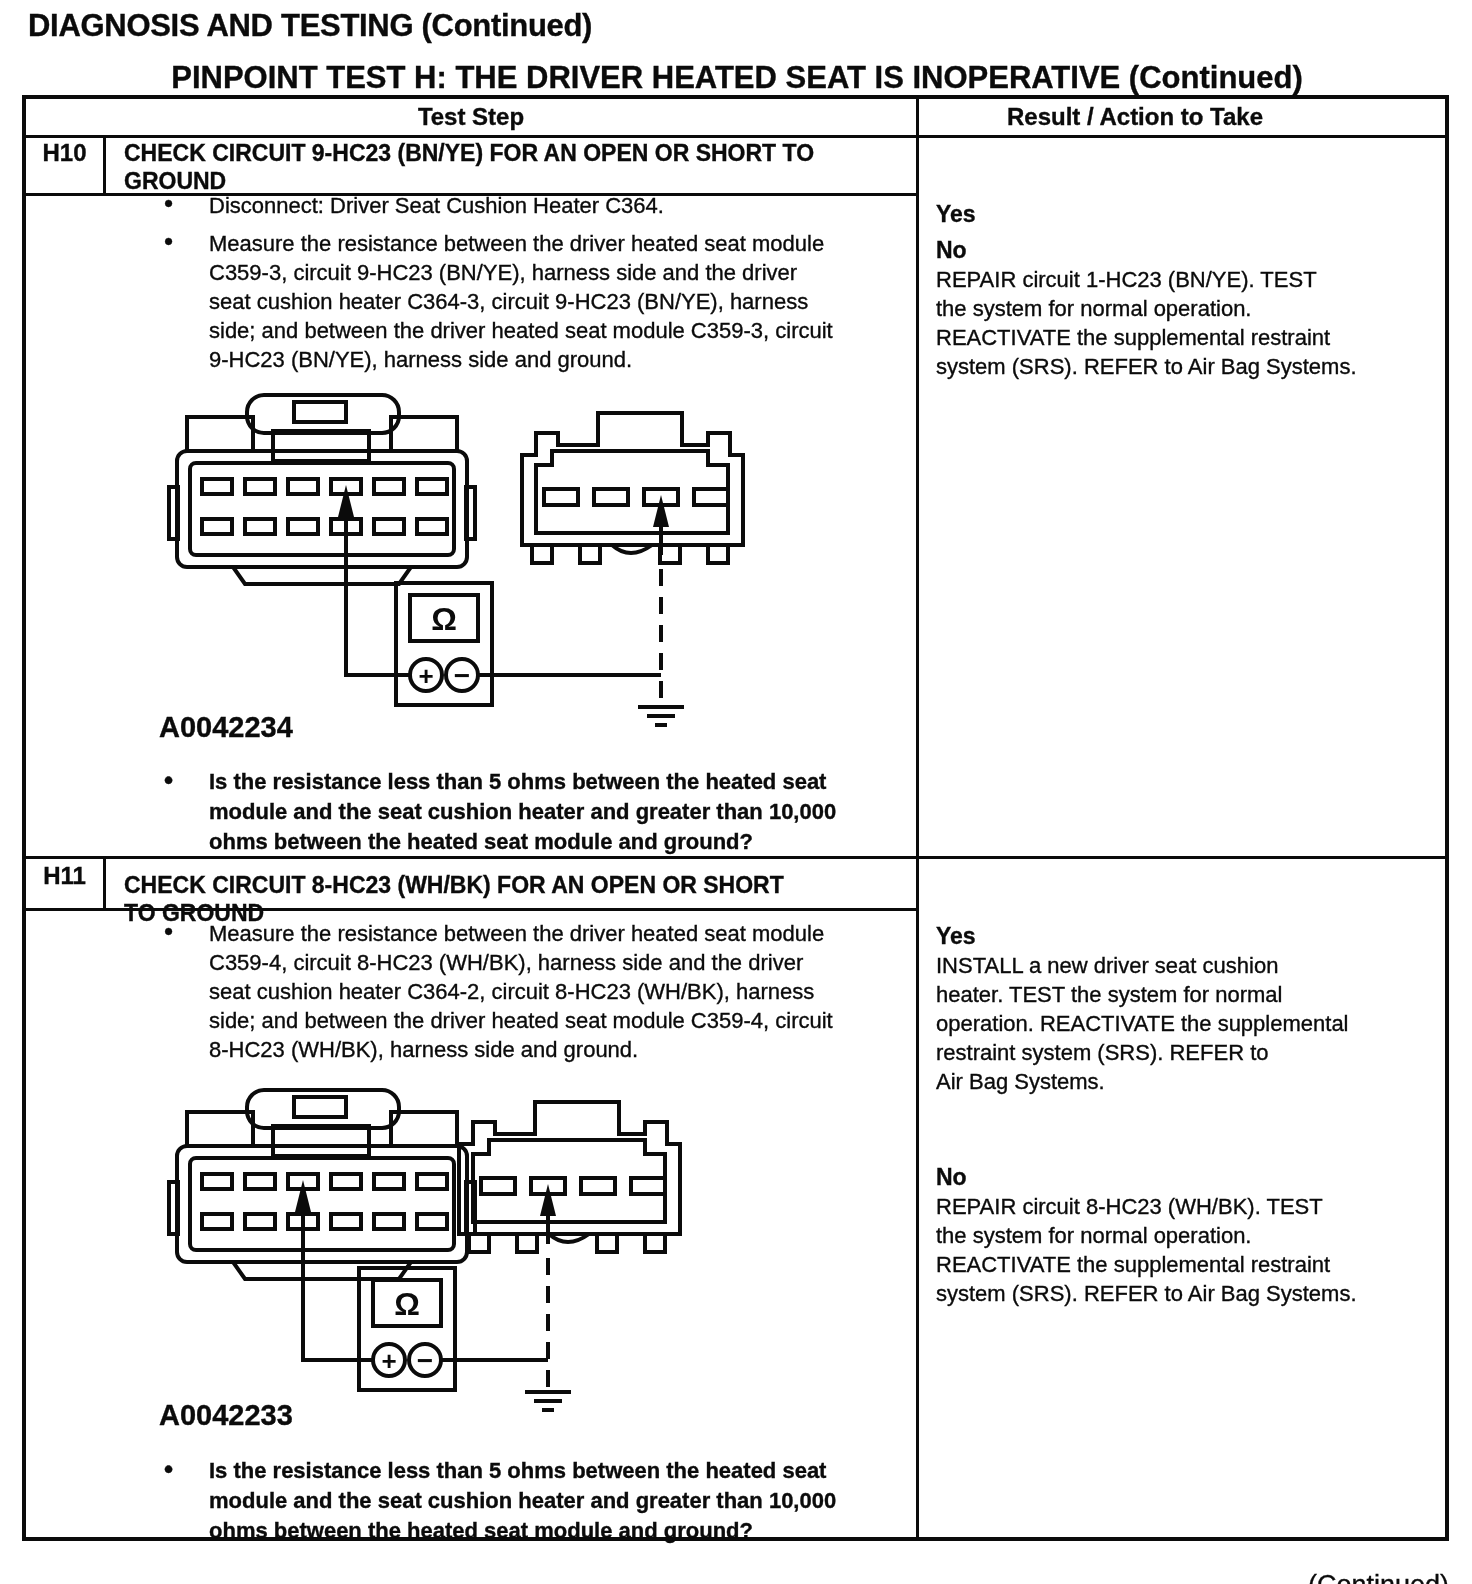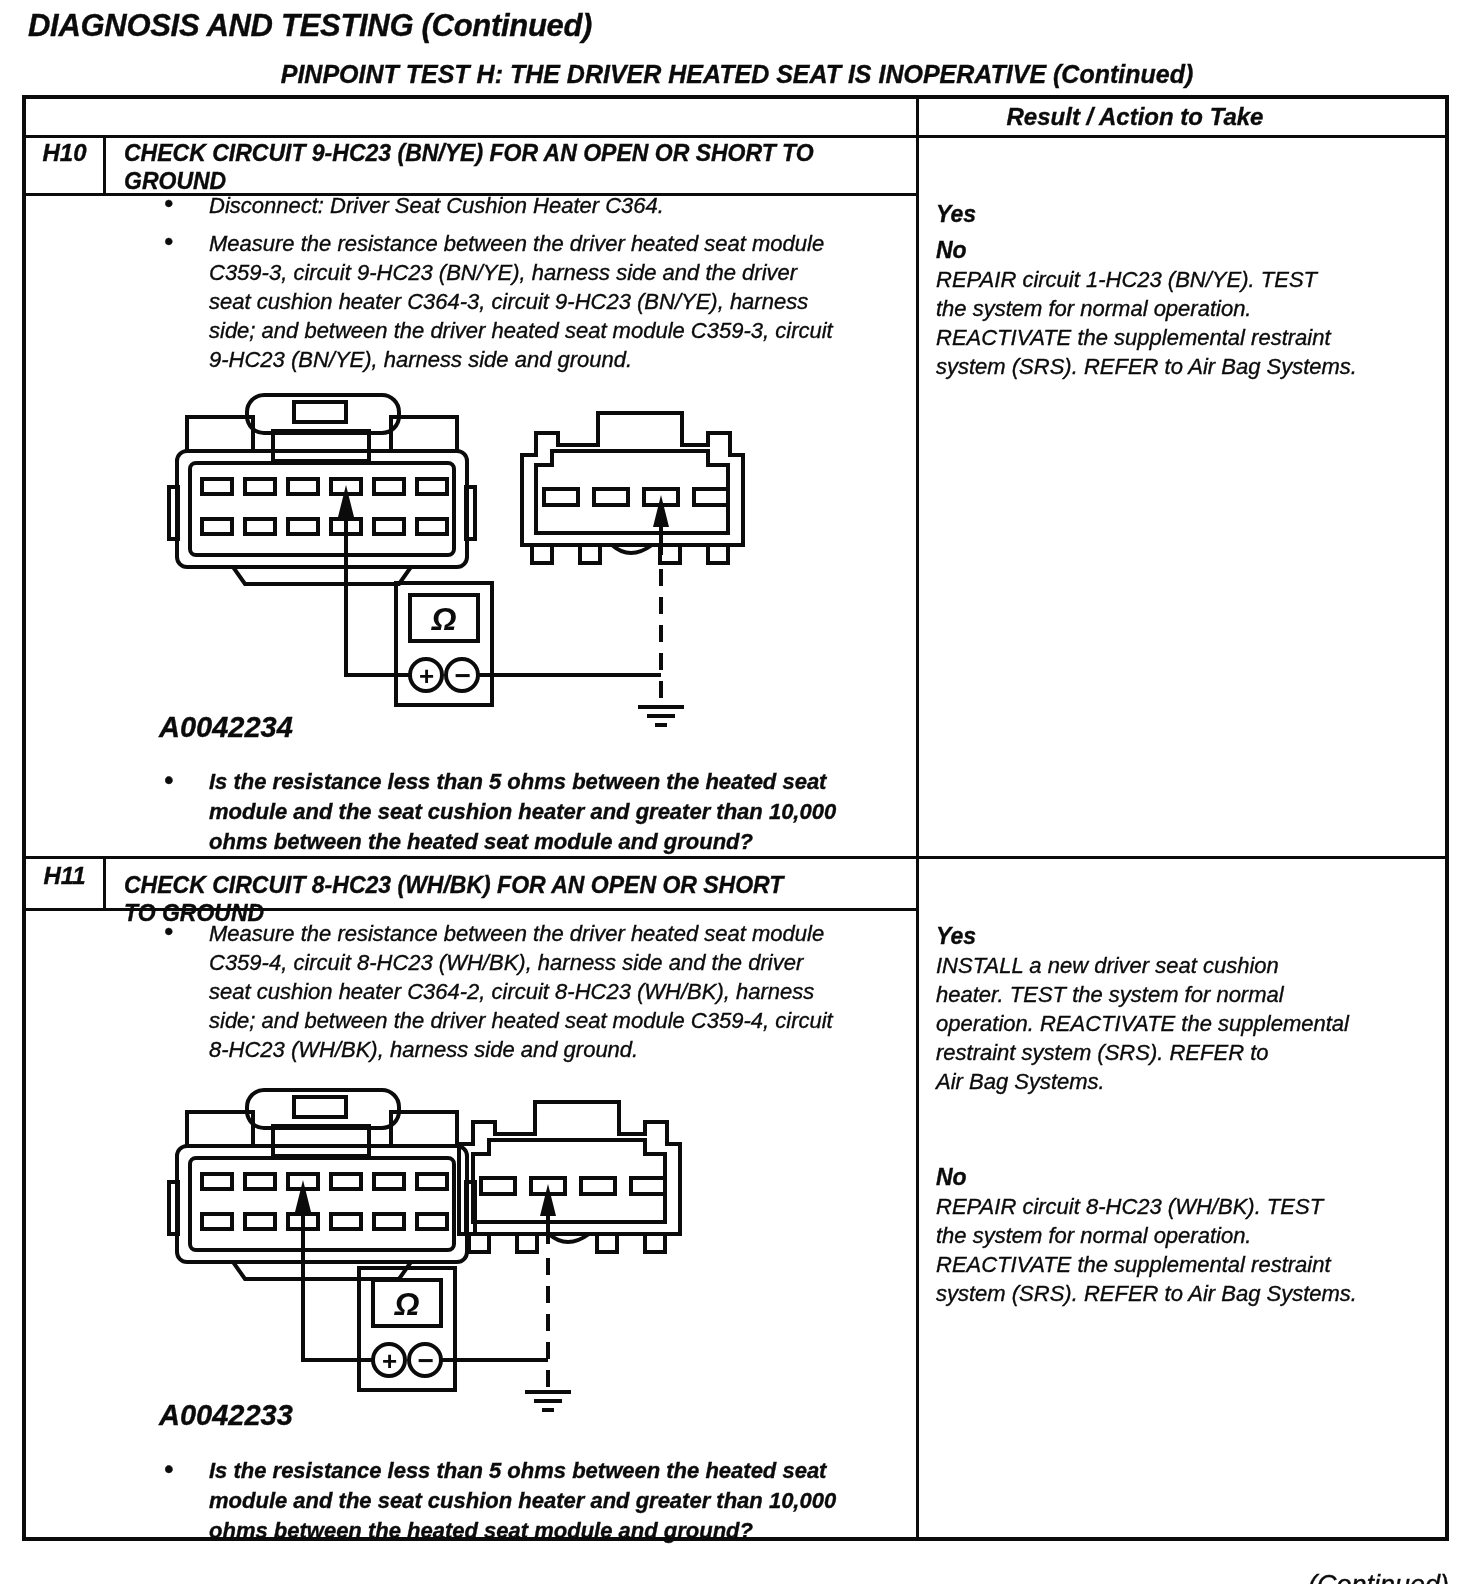--- a/index.html
+++ b/index.html
@@ -2,24 +2,24 @@
 <html><head>
 <meta charset="utf-8">
 <style>
   html,body { margin:0; padding:0; }
   body {
     width:1472px; height:1584px; position:relative;
     background:#ffffff; color:#0b0b0b;
     font-family:"Liberation Sans", "DejaVu Sans", sans-serif;
     -webkit-text-stroke:0.35px #0b0b0b;
   }
-  .abs { position:absolute;font-style:italic; }
+  .abs { position:absolute; }
   .pre { white-space:pre-line; }
   .page-title { left:28px; top:8px; font-size:31px; font-weight:bold; letter-spacing:-0.3px; }
-  .subtitle { left:22px; top:60px; width:1430px; text-align:center; font-size:25px; font-weight:bold; }
+  .subtitle { left:22px; top:60px; width:1430px; text-align:center; font-size:31px; font-weight:bold; }
   .doc-table {
     left:22px; top:95px; width:1427px; height:1446px;
     border:4px solid #0b0b0b; box-sizing:border-box;
   }
   .vdivider { position:absolute; left:890px; top:0; width:3px; height:100%; background:#0b0b0b; }
   .hline { position:absolute; left:0; height:3px; background:#0b0b0b; }
   .col-header { position:absolute; top:4px; font-size:24px; font-weight:bold; text-align:center; }
   .col-header.left { left:0; width:890px; }
   .col-header.right { left:893px; width:432px; }
   .idbox {
@@ -45,20 +45,21 @@
 <div class="abs subtitle">PINPOINT TEST H: THE DRIVER HEATED SEAT IS INOPERATIVE (Continued)</div>
 
 <div class="abs doc-table">
 
   <div class="vdivider"></div>
   <div class="hline" style="top:36px; width:1419px;"></div>
   <div class="hline" style="top:94px; width:890px;"></div>
   <div class="hline" style="top:757px; width:1419px;"></div>
   <div class="hline" style="top:809px; width:890px;"></div>
 
+  <div class="col-header left">Test Step</div>
   <div class="col-header right">Result / Action to Take</div>
 
   <div class="idbox" style="top:36px; height:58px; padding-top:4px;">H10</div>
   <div class="step-title pre" style="top:40px;">CHECK CIRCUIT 9-HC23 (BN/YE) FOR AN OPEN OR SHORT TO
 GROUND</div>
 
   <div class="bullet pre" style="top:92px;">Disconnect: Driver Seat Cushion Heater C364.</div>
   <div class="bullet pre" style="top:130px;">Measure the resistance between the driver heated seat module
 C359-3, circuit 9-HC23 (BN/YE), harness side and the driver
 seat cushion heater C364-3, circuit 9-HC23 (BN/YE), harness

